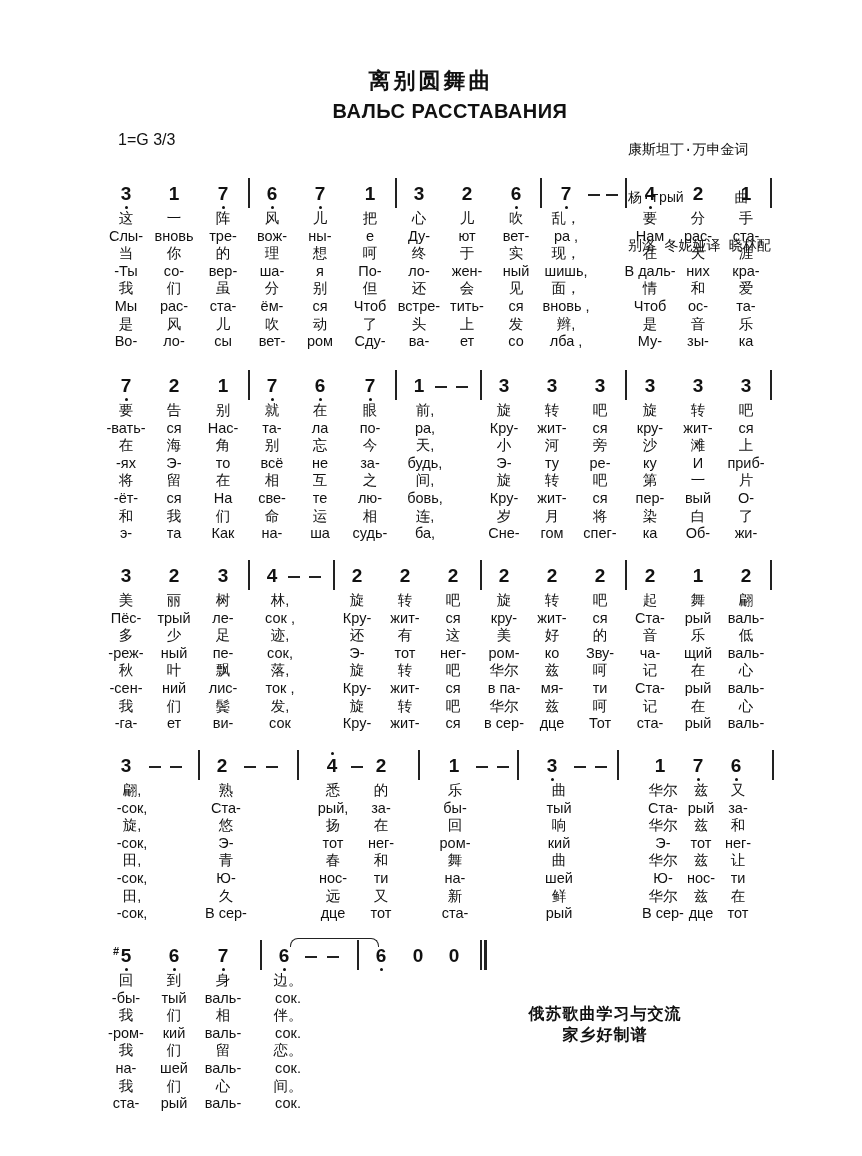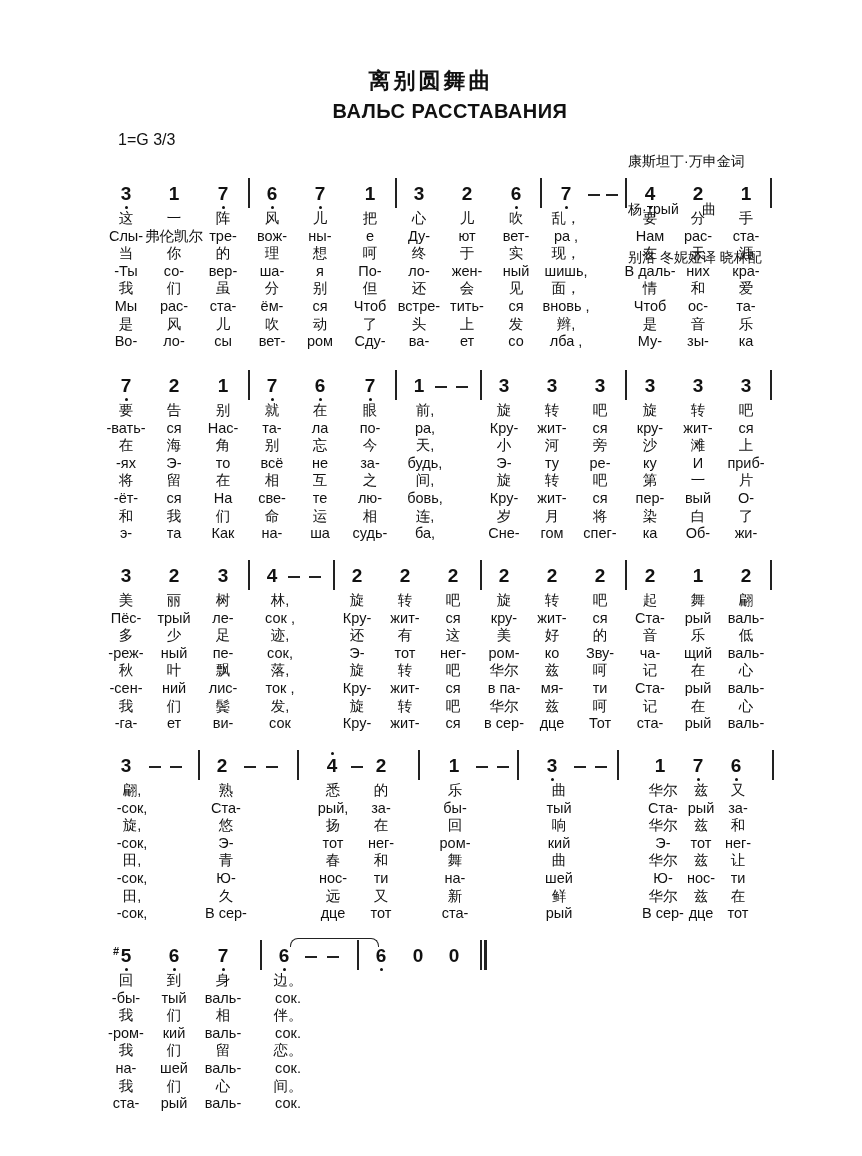--- a/index.html
+++ b/index.html
@@ -1,21 +1,21 @@
 <!DOCTYPE html>
 <html><head>
 <meta charset="utf-8">
 <style>
   html, body { margin:0; padding:0; background:#ffffff; }
   body { width:862px; height:1156px; position:relative; overflow:hidden; color:#111; font-family:"Liberation Sans","DejaVu Sans",sans-serif; }
   .abs { position:absolute; }
   .title-cn { left:0; width:862px; top:66px; text-align:center; font-family:"DejaVu Serif","Liberation Serif",serif; font-size:22px; font-weight:bold; letter-spacing:3px; }
   .title-ru { left:0; width:900px; top:100px; text-align:center; font-size:20px; font-weight:bold; letter-spacing:0.5px; }
   .key { left:118px; top:131px; font-size:16px; }
-  .credits { left:628px; top:121px; font-size:14px; line-height:16px; white-space:pre; }
+  .credits { left:628px; top:110px; font-size:14px; line-height:16px; white-space:pre;font-family:Liberation Mono, monospace; }
   .note { position:absolute; width:24px; margin-left:-12px; text-align:center; font-weight:bold; font-size:19px; line-height:20px; }
   .note .dot { position:absolute; left:50%; margin-left:-1.5px; width:3px; height:3px; border-radius:50%; background:#111; top:22px; }
   .note .sharp { position:absolute; left:-1px; top:-5px; font-size:11px; font-weight:bold; }
   .dash { position:absolute; width:12px; margin-left:-6px; height:2px; background:#222; }
   .bar { position:absolute; width:1.5px; background:#222; height:30px; }
   .bar.dbl { width:3px; }
   .lyr { position:absolute; width:62px; margin-left:-31px; text-align:center; font-size:14.5px; line-height:17.6px; white-space:nowrap; }
   .lyr.wide { width:90px; margin-left:-45px; }
   .lyr div { height:17.6px; }
   .tie { position:absolute; border-top:1.5px solid #222; border-left:1.5px solid #222; border-right:1.5px solid #222; border-radius:8px 8px 0 0; height:8px; }
@@ -60,21 +60,21 @@
         <div>Слы-</div>
         <div>当</div>
         <div>-Ты</div>
         <div>我</div>
         <div>Мы</div>
         <div>是</div>
         <div>Во-</div>
       </div>
       <div class="lyr" style="left: 174px; top: 210px;">
         <div>一</div>
-        <div>弗伦凯尔</div>
+        <div>вновь</div>
         <div>你</div>
         <div>со-</div>
         <div>们</div>
         <div>рас-</div>
         <div>风</div>
         <div>ло-</div>
       </div>
       <div class="lyr" style="left: 223px; top: 210px;">
         <div>阵</div>
         <div>тре-</div>
@@ -658,13 +658,15 @@
         <div>сок.</div>
         <div>恋。</div>
         <div>сок.</div>
         <div>间。</div>
         <div>сок.</div>
       </div>
     </div>
   </div>
 
 <div class="abs footer">
+  <div>俄苏歌曲学习与交流</div>
+  <div>家乡好制谱</div>
 </div>
 
 </body></html>

